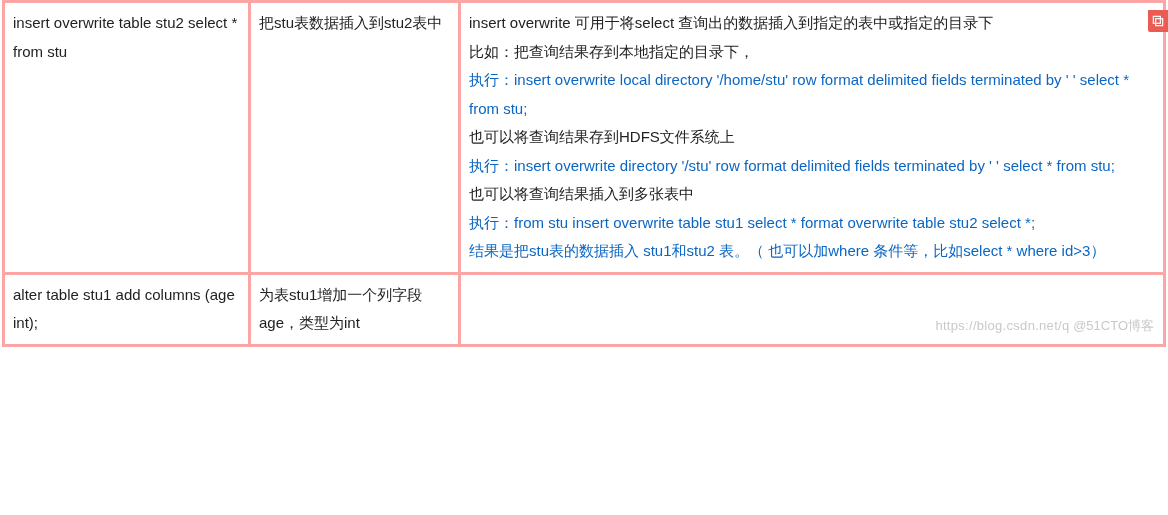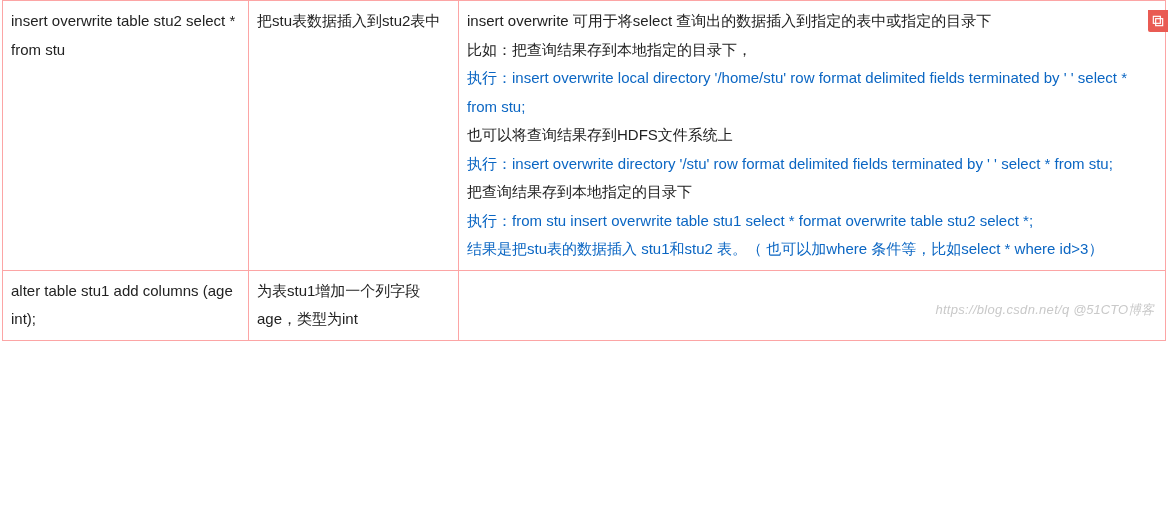--- a/index.html
+++ b/index.html
@@ -12,42 +12,41 @@
     background: #fff;
     position: relative;
     width: 1168px;
   }
   table {
     border-collapse: collapse;
     width: 100%;
     table-layout: fixed;
   }
   td {
-    border: 1px solid #fca5a5;
+    border: 3px solid #fca5a5;
     vertical-align: top;
     padding: 6px 8px;
     line-height: 1.9;
     word-break: break-word;
     margin-left: 15px;
   }
   col.c1 { width: 246px; }
   col.c2 { width: 210px; }
   col.c3 { width: auto; }
   .black { color: #222; }
   .blue  { color: #0b66c3; }
   .seg   { display: inline; }
   .line  { display: block; }
   .wm {
     position: absolute;
     right: 14px;
-    bottom: 22px;
+    bottom: 12px;
     color: #c9c9c9;
     font-size: 13px;
     pointer-events: none;
-    font-style: italic;
   }
   .wm .pre { letter-spacing: .3px; }
   .side-badge {
     position: absolute;
     top: 10px;
     right: 0;
     width: 20px;
     height: 22px;
     background: #e95b53;
     color: #fff;
@@ -69,21 +68,21 @@
   <tbody id="tbody">
       <tr>
         <td>insert  overwrite  table stu2  select * from stu</td>
         <td>把stu表数据插入到stu2表中</td>
         <td>
           <span class="line"><span class="seg black">insert  overwrite 可用于将select 查询出的数据插入到指定的表中或指定的目录下</span></span>
           <span class="line"><span class="seg black">比如：把查询结果存到本地指定的目录下，</span></span>
           <span class="line"><span class="seg blue">执行：insert overwrite local directory '/home/stu' row format delimited fields terminated by ' ' select * from stu;</span></span>
           <span class="line"><span class="seg black">也可以将查询结果存到HDFS文件系统上</span></span>
           <span class="line"><span class="seg blue">执行：insert overwrite directory '/stu' row format delimited fields terminated by ' '  select * from stu;</span></span>
-          <span class="line"><span class="seg black">把查询结果存到本地指定的目录下</span></span>
+          <span class="line"><span class="seg black">也可以将查询结果插入到多张表中</span></span>
           <span class="line"><span class="seg blue">执行：from stu insert overwrite table stu1 select * format overwrite table stu2 select *;</span></span>
           <span class="line"><span class="seg blue">结果是把stu表的数据插入 stu1和stu2 表。（ 也可以加where 条件等，比如select * where id&gt;3）</span></span>
         </td>
       </tr>
       <tr>
         <td>alter table stu1 add columns (age int);</td>
         <td>为表stu1增加一个列字段age，类型为int</td>
         <td></td>
       </tr>
     </tbody>

